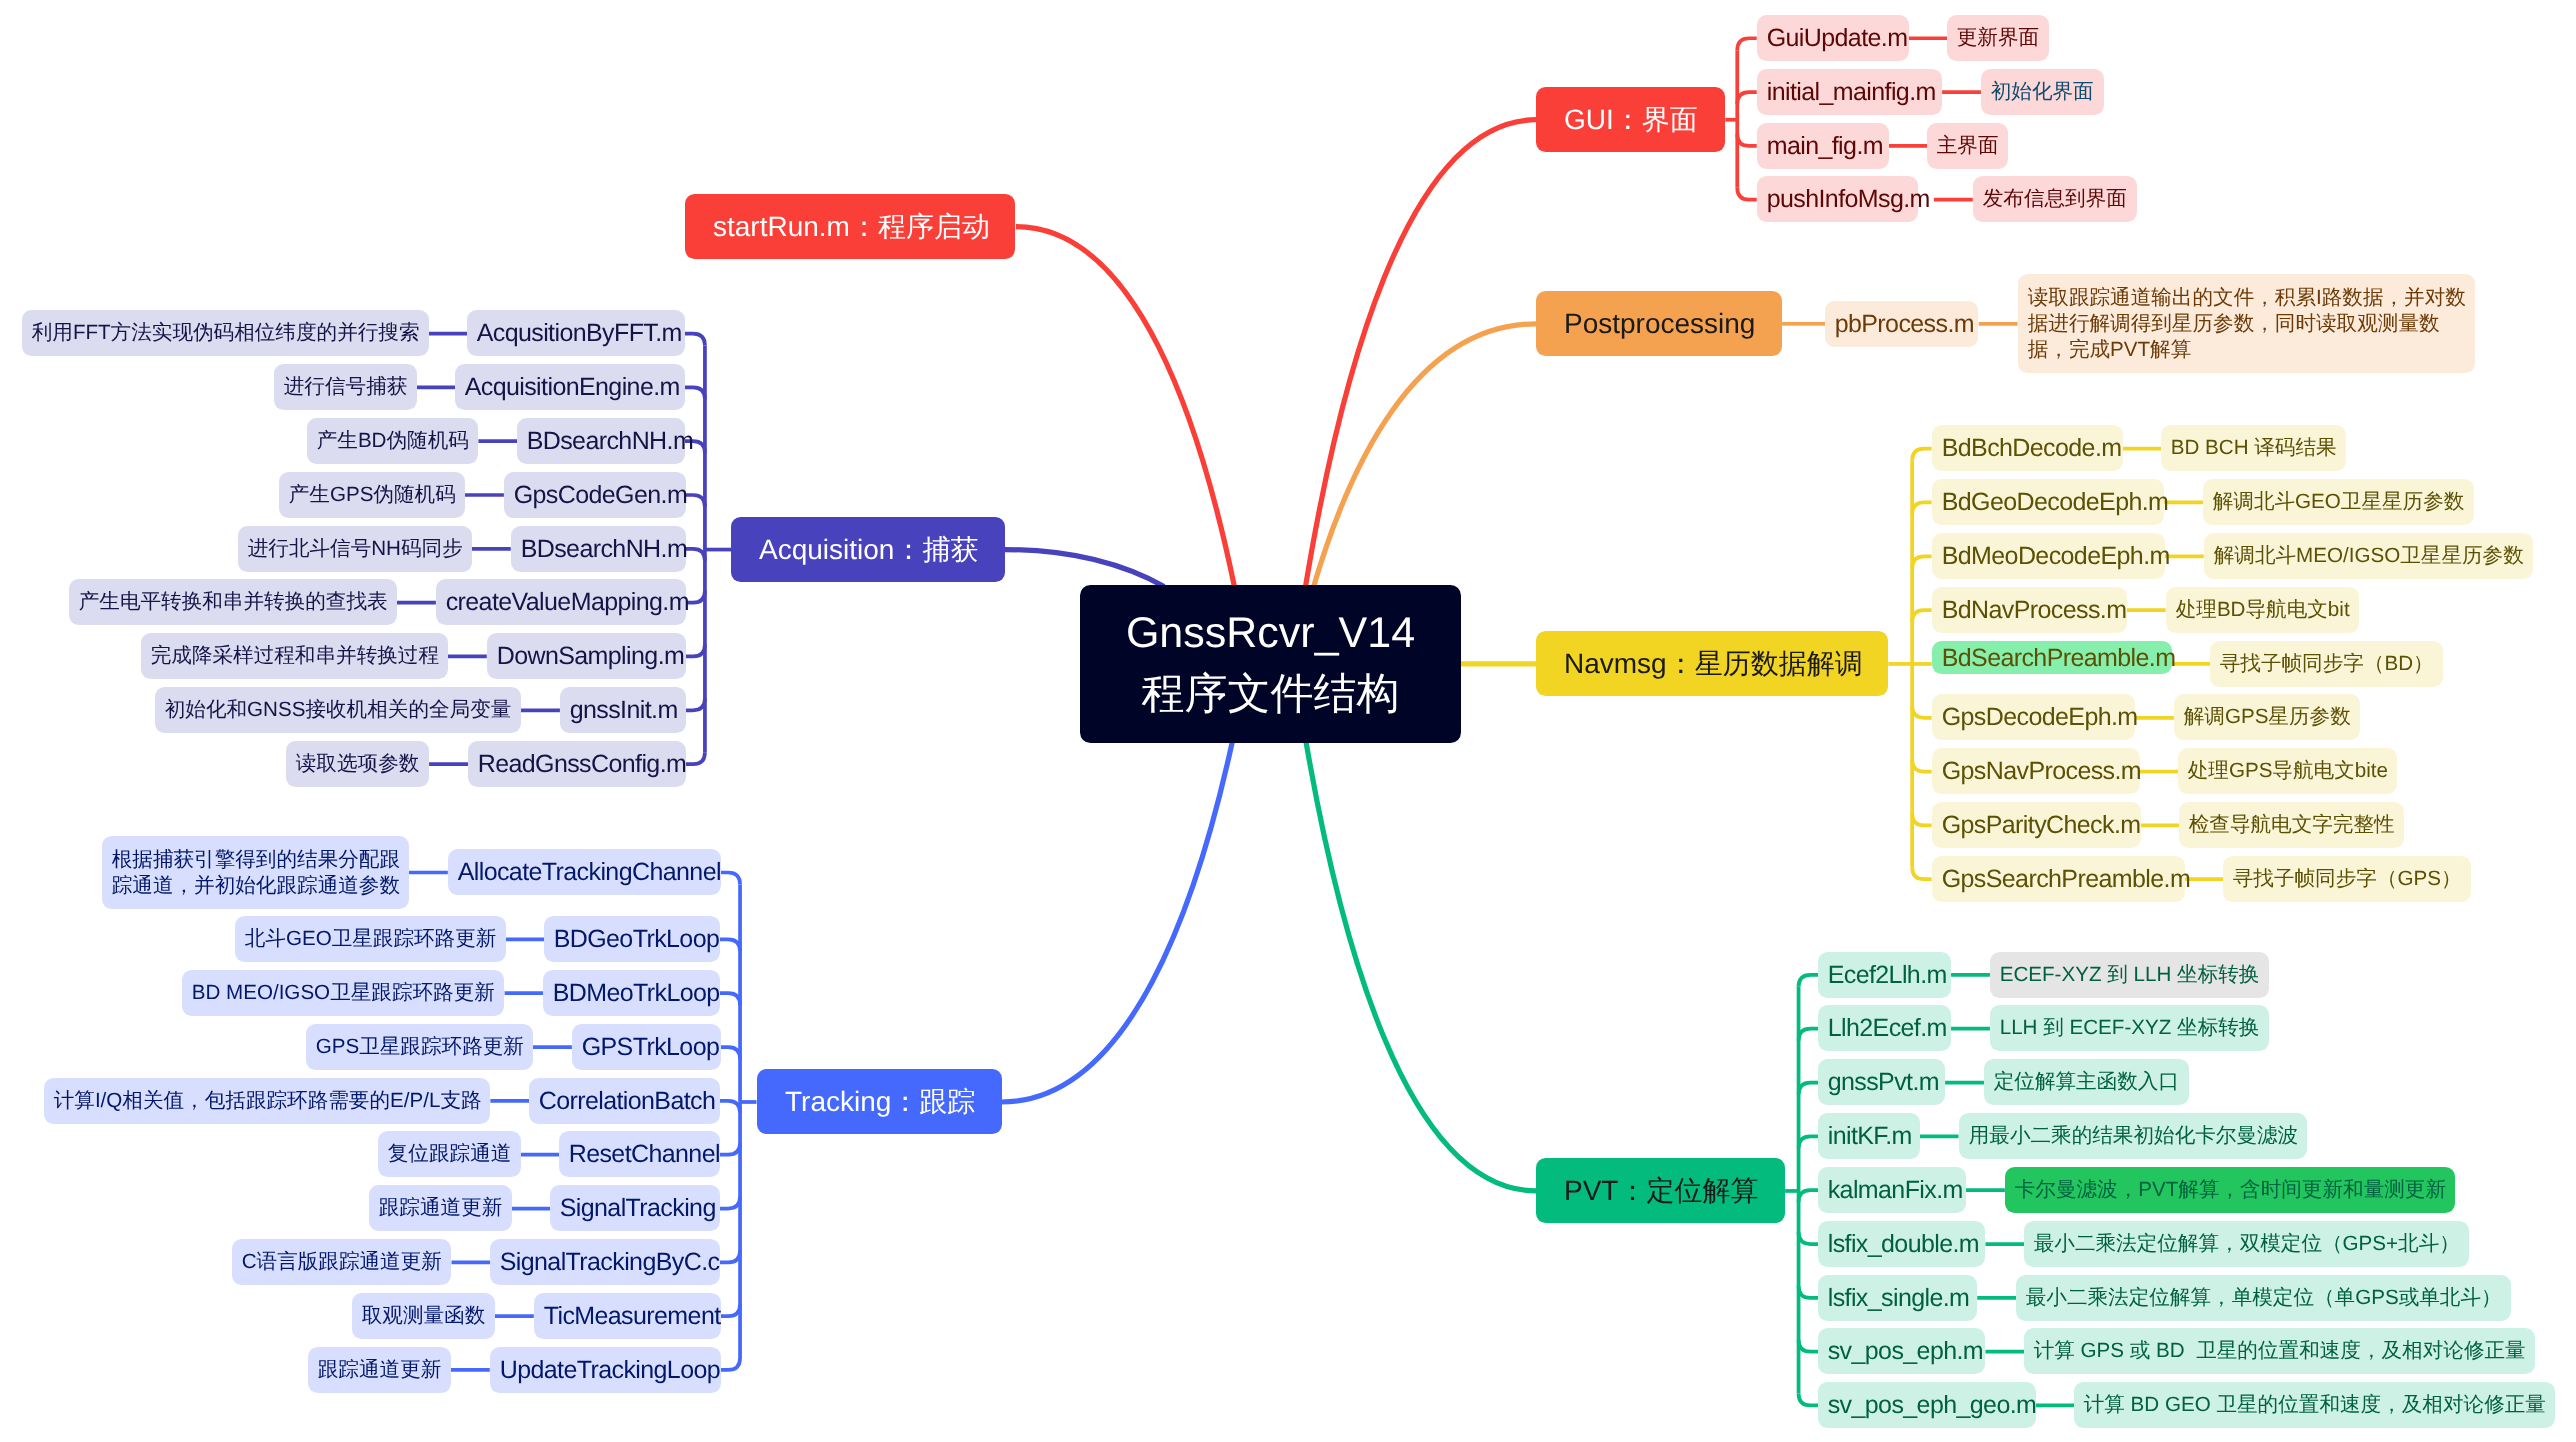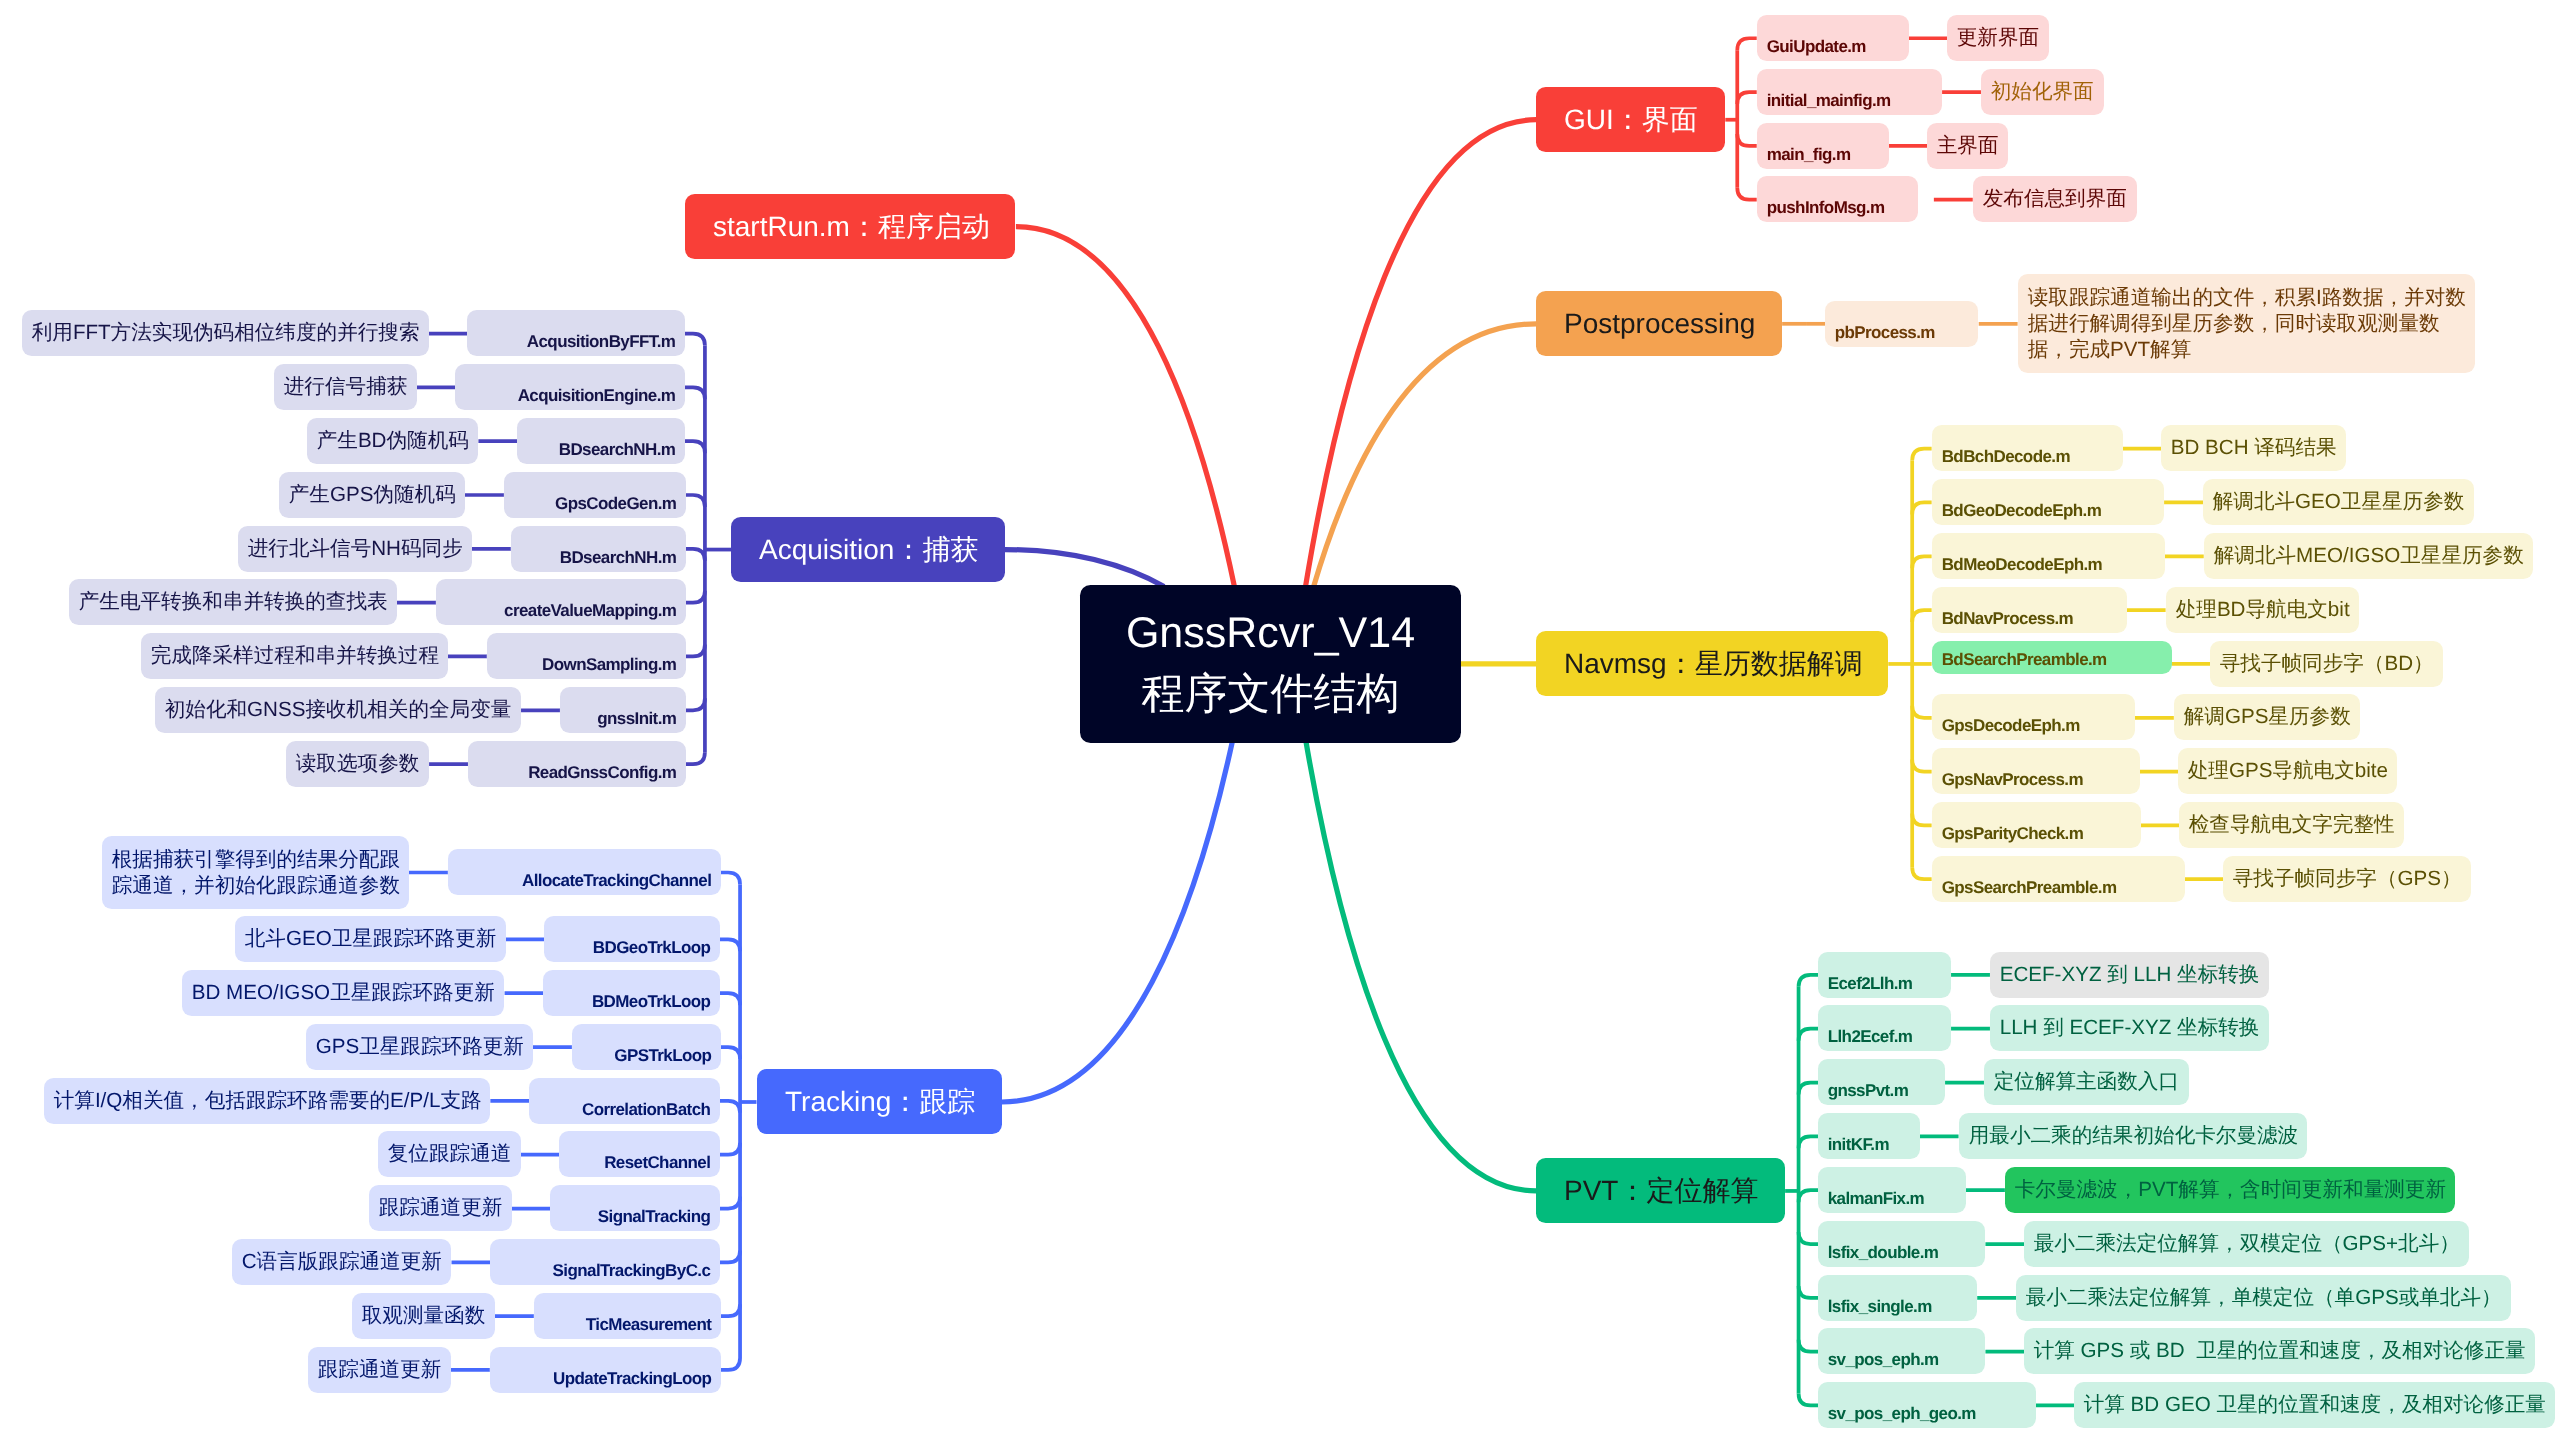--- a/index.html
+++ b/index.html
@@ -7,21 +7,21 @@
   body{width:2576px;height:1443px;overflow:hidden;
        font-family:"Liberation Sans",sans-serif;
        -webkit-font-smoothing:antialiased;text-rendering:geometricPrecision;}
   #stage{position:relative;width:2576px;height:1443px;background:#fff;overflow:hidden;}
   #links{position:absolute;left:0;top:0;width:2576px;height:1443px;}
   .node{position:absolute;box-sizing:border-box;display:flex;align-items:center;
         justify-content:center;}
   .node>.t{display:block;width:100%;white-space:pre;}
   .root{border-radius:10.5px;font-size:43px;line-height:61px;text-align:center;}
   .branch{border-radius:9.7px;font-size:28px;line-height:33px;}
-  .leaf{border-radius:9.7px;font-size:17px;line-height:28px;font-weight:700;letter-spacing:-0.6px;align-items:flex-end;}
+  .leaf{border-radius:9.7px;font-size:25px;line-height:28px;font-weight:400;letter-spacing:-0.6px;}
   .desc{border-radius:9.7px;font-size:20.6px;line-height:26px;}
 </style>
 </head>
 <body>
 
 <div id="stage">
   <svg id="links" viewBox="0 0 3446 1930" width="2576" height="1443">
       <path d="M2055.00,160.00 C1880.16,160.00 1791.43,513.16 1746.40,784.66" fill="none" stroke="#F93F38" stroke-width="7" stroke-linecap="butt" stroke-linejoin="round"></path>
       <path d="M2553,51 h52" fill="none" stroke="#F93F38" stroke-width="5" stroke-linecap="butt" stroke-linejoin="round"></path>
       <path d="M2324,67 Q2324,51 2340,51 H2350" fill="none" stroke="#F93F38" stroke-width="5" stroke-linecap="butt" stroke-linejoin="round"></path>
@@ -133,21 +133,21 @@
     </div>
     <div class="node leaf" style="left: 1757px; top: 15px; width: 152px; height: 46px; background: rgb(253, 216, 216); color: rgb(92, 6, 5); padding: 0px 9.7px; justify-content: flex-start; text-align: left;">
       <span class="t">GuiUpdate.m</span>
     </div>
     <div class="node desc" style="left: 1947px; top: 15px; width: 102px; height: 46px; background: rgb(253, 216, 216); color: rgb(92, 6, 5); padding: 0px 9.7px; justify-content: flex-start; text-align: left;">
       <span class="t">更新界面</span>
     </div>
     <div class="node leaf" style="left: 1757px; top: 69px; width: 185px; height: 46px; background: rgb(253, 216, 216); color: rgb(92, 6, 5); padding: 0px 9.7px; justify-content: flex-start; text-align: left;">
       <span class="t">initial_mainfig.m</span>
     </div>
-    <div class="node desc" style="left: 1981px; top: 69px; width: 123px; height: 46px; background: rgb(253, 216, 216); color: #a16207; padding: 0px 9.7px; justify-content: flex-start; text-align: left;">
+    <div class="node desc" style="left: 1981px; top: 69px; width: 123px; height: 46px; background: rgb(253, 216, 216); color: #0c4a6e; padding: 0px 9.7px; justify-content: flex-start; text-align: left;">
       <span class="t">初始化界面</span>
     </div>
     <div class="node leaf" style="left: 1757px; top: 123px; width: 132px; height: 46px; background: rgb(253, 216, 216); color: rgb(92, 6, 5); padding: 0px 9.7px; justify-content: flex-start; text-align: left;">
       <span class="t">main_fig.m</span>
     </div>
     <div class="node desc" style="left: 1927px; top: 123px; width: 81px; height: 46px; background: rgb(253, 216, 216); color: rgb(92, 6, 5); padding: 0px 9.7px; justify-content: flex-start; text-align: left;">
       <span class="t">主界面</span>
     </div>
     <div class="node leaf" style="left: 1757px; top: 176px; width: 161px; height: 46px; background: rgb(253, 216, 216); color: rgb(92, 6, 5); padding: 0px 9.7px; justify-content: flex-start; text-align: left;">
       <span class="t">pushInfoMsg.m</span>

